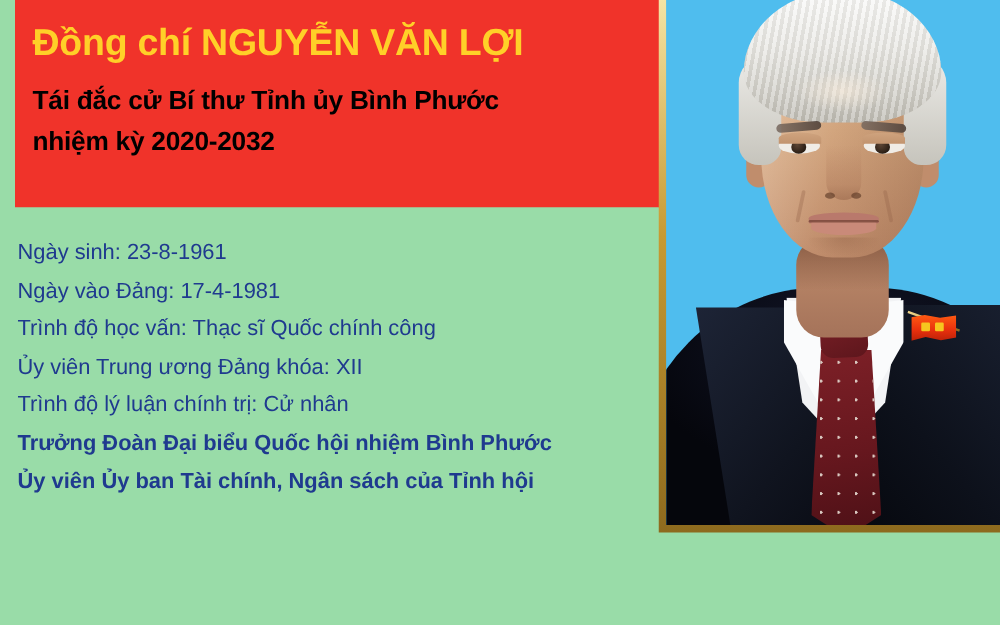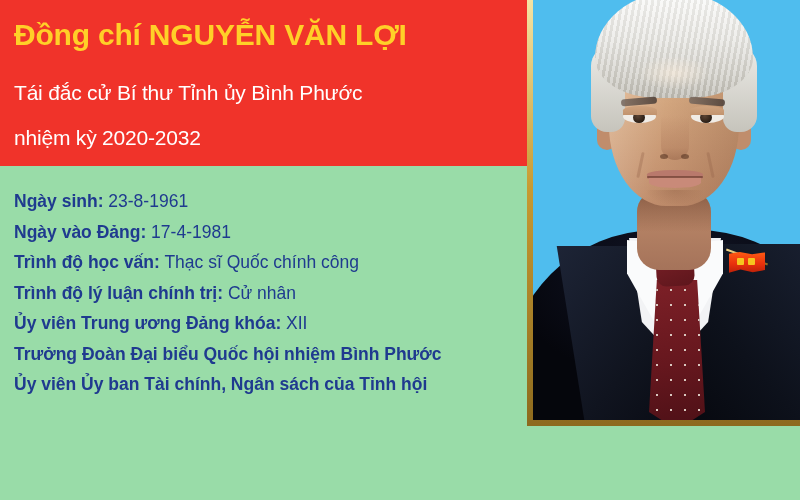--- a/index.html
+++ b/index.html
@@ -12,66 +12,65 @@
   }
   #poster{
     position:relative;
     width:800px;height:500px;
     background:#99dca8;
     overflow:hidden;
   }
 
   
   #header-banner{
-    position:absolute;left:0;top:0;
+    position:absolute;left:12px;top:0;
     width:633px;height:166px;
     background:#f0332a;
     overflow:hidden;
   }
   #title-main{
     position:absolute;left:14px;top:16px;
     width:500px;
     color:#ffd028;
     font-size:30px;
     font-weight:bold;
     letter-spacing:-0.2px;
     line-height:38px;
     white-space:nowrap;
   }
   #subtitle-wrap{
     position:absolute;left:14px;top:64px;
     width:505px;
   }
   .subtitle-line{
-    color:#ffffff;
+    color:#000000;
     font-size:21px;
-    font-weight:normal;
+    font-weight:bold;
     line-height:33px;
     letter-spacing:-0.2px;
     white-space:nowrap;
-    margin-top:12px;
   }
 
   
   #info-panel{
     position:absolute;left:0;top:166px;
     width:527px;height:334px;
     background:#99dca8;
   }
   #info-list{
     position:absolute;left:14px;top:20px;
     width:510px;
   }
   .info-row{
     color:#1f3a8f;
     font-size:17.5px;
     line-height:30.5px;
     white-space:nowrap;
   }
-  .info-label{font-weight:bold;}
+  .info-label{font-weight:normal;}
   .info-value{font-weight:normal;}
   .info-row.bold-all .info-label{font-weight:bold;}
 
   
   #photo-frame{
     position:absolute;left:527px;top:-6px;
     width:279px;height:432px;
     background:linear-gradient(180deg,#f6e6a8 0%,#c79a32 45%,#8d6a1e 100%);
     padding:0;
     box-sizing:border-box;
@@ -315,25 +314,25 @@
 
       <div class="info-row">
         <span class="info-label">Ngày vào Đảng:</span><span class="info-value"> 17-4-1981</span>
       </div>
 
       <div class="info-row">
         <span class="info-label">Trình độ học vấn:</span><span class="info-value"> Thạc sĩ Quốc chính công</span>
       </div>
 
       <div class="info-row">
+        <span class="info-label">Ủy viên Trung ương Đảng khóa:</span><span class="info-value"> XII</span>
+      </div>
+
+      <div class="info-row">
         <span class="info-label">Trình độ lý luận chính trị:</span><span class="info-value"> Cử nhân</span>
-      </div>
-
-      <div class="info-row">
-        <span class="info-label">Ủy viên Trung ương Đảng khóa:</span><span class="info-value"> XII</span>
       </div>
 
 
       <div class="info-row bold-all">
         <span class="info-label">Trưởng Đoàn Đại biểu Quốc hội nhiệm Bình Phước</span><span class="info-value"></span>
       </div>
 
       <div class="info-row bold-all">
         <span class="info-label">Ủy viên Ủy ban Tài chính, Ngân sách của Tỉnh hội</span><span class="info-value"></span>
       </div>

